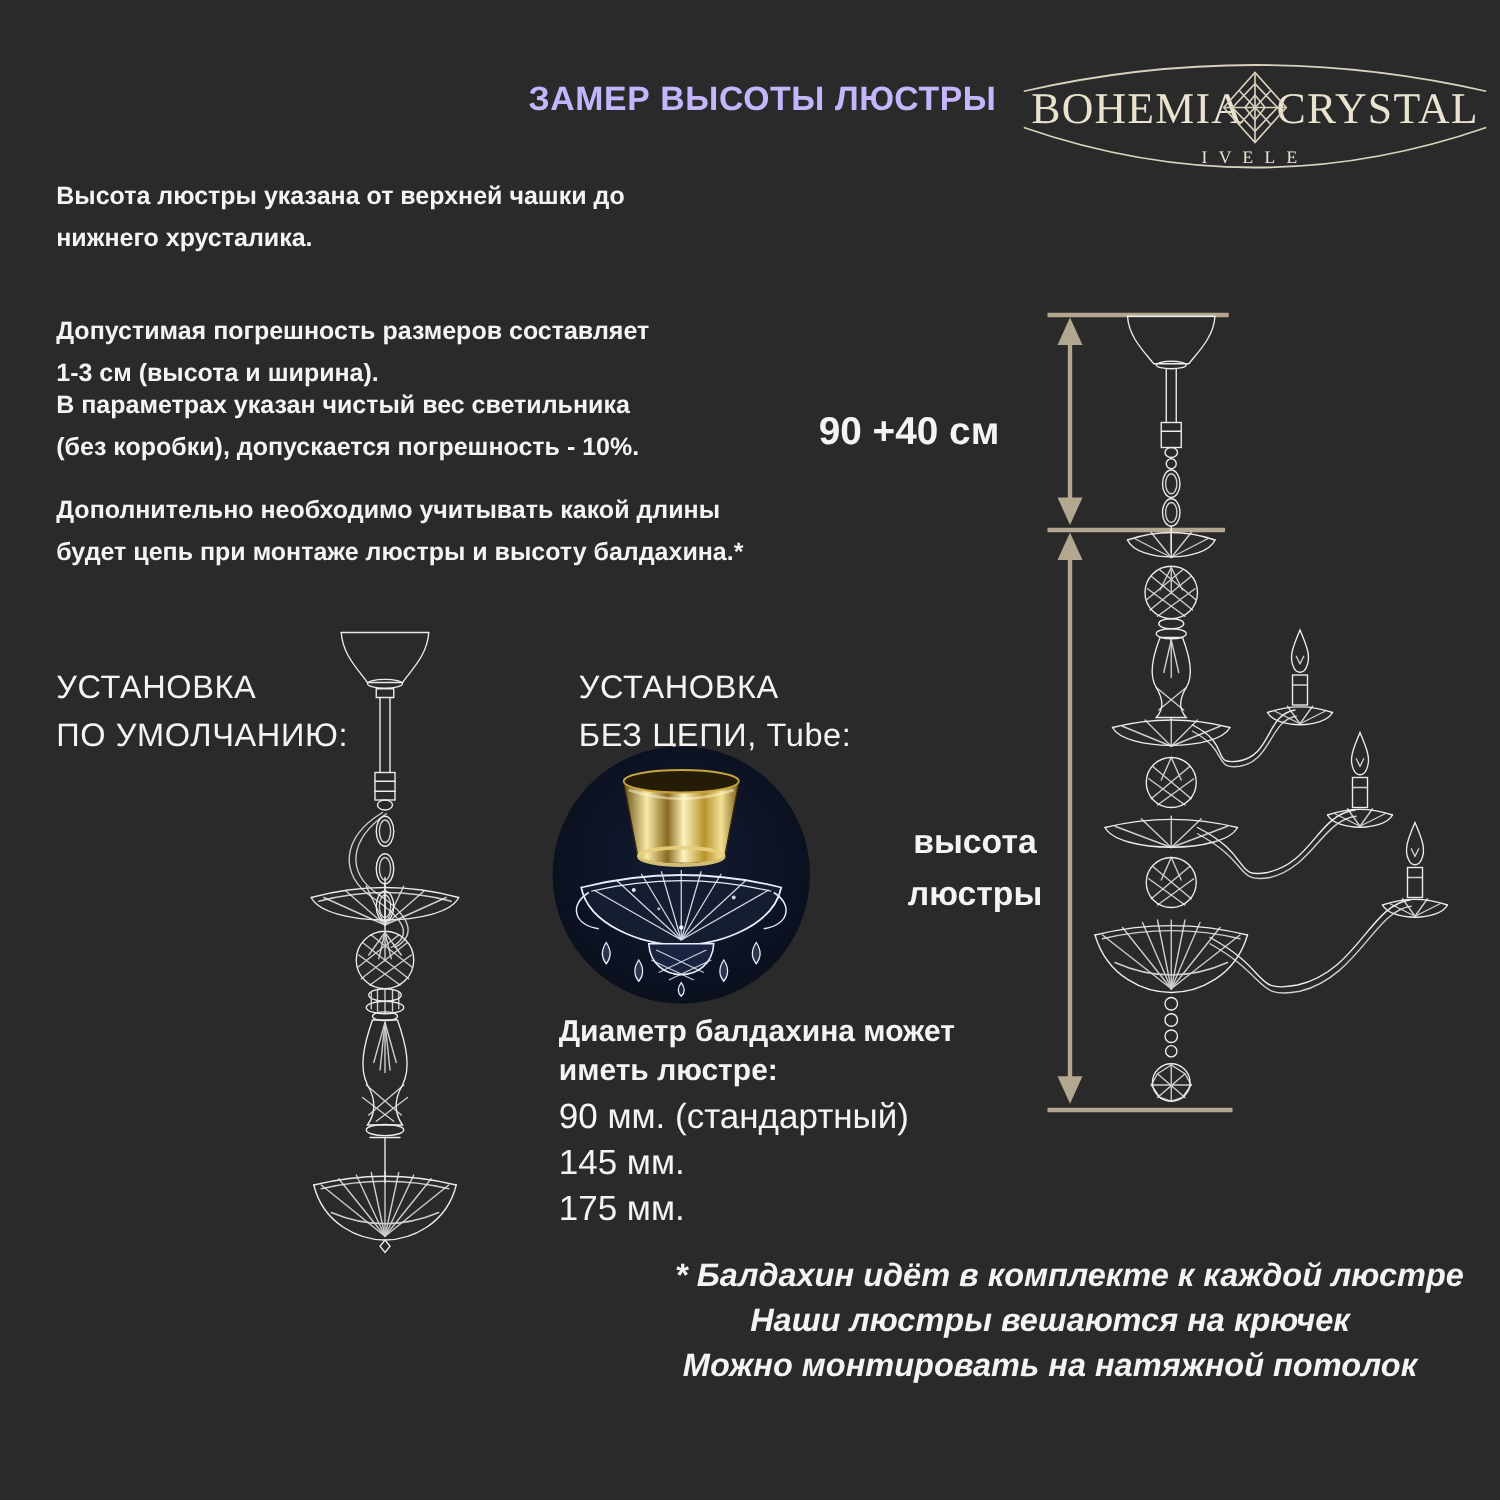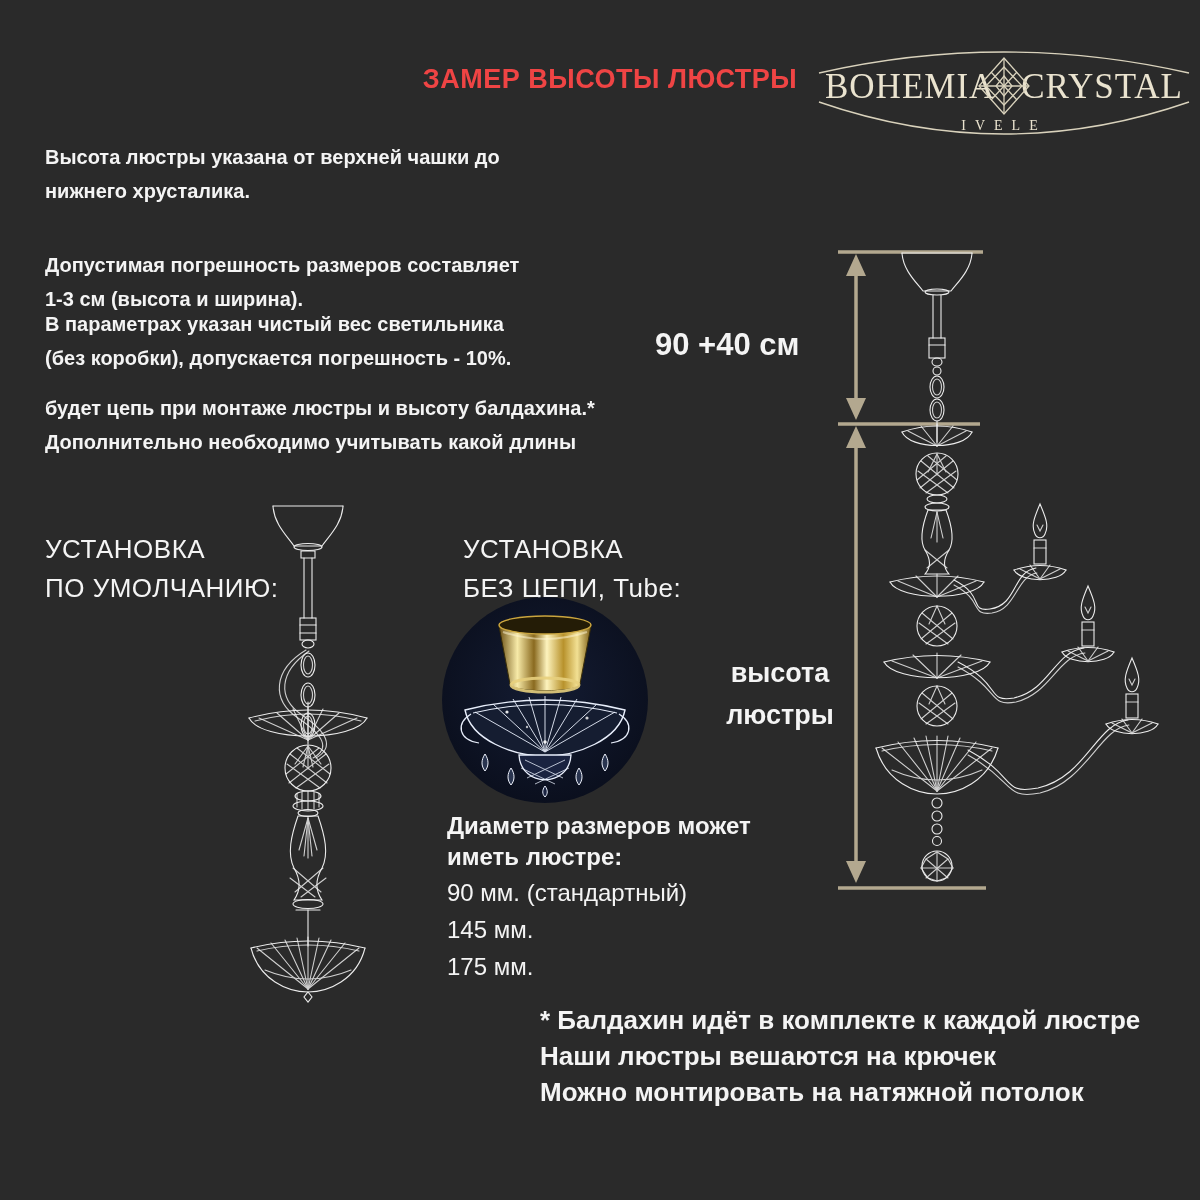--- a/index.html
+++ b/index.html
@@ -1,26 +1,26 @@
 <!DOCTYPE html>
 <html><head>
 <meta charset="utf-8">
 <style>
   html,body{margin:0;padding:0;background:#2a2a2a;}
   #canvas{position:relative;width:1200px;height:1200px;background:#2a2a2a;overflow:hidden;
           font-family:"Liberation Sans",sans-serif;color:#f4f4f4;}
   .abs{position:absolute;}
-  .title{font-size:27px;font-weight:700;letter-spacing:.5px;color:#ef4444;text-align:center;}
+  .title{font-size:27px;font-weight:700;letter-spacing:.5px;color:#c4b5fd;text-align:center;}
   .para{font-size:20px;font-weight:600;line-height:34px;white-space:nowrap;}
   .sect{font-size:26px;font-weight:400;line-height:39px;letter-spacing:.5px;white-space:nowrap;}
   .chainlab{font-size:31px;font-weight:600;text-align:left;}
   .heightlab{font-size:27px;font-weight:700;line-height:42px;text-align:center;margin-top:40px;}
   .canopy-intro{font-size:24px;font-weight:600;line-height:31px;white-space:nowrap;}
-  .canopy-sizes{font-size:24px;font-weight:400;line-height:37px;white-space:nowrap;}
-  .foot{font-size:26px;font-weight:600;line-height:36px;text-align:left;white-space:nowrap;}
+  .canopy-sizes{font-size:28px;font-weight:400;line-height:37px;white-space:nowrap;}
+  .foot{font-size:26px;font-weight:600;line-height:36px;text-align:center;white-space:nowrap;font-style:italic;}
   svg{display:block;}
   .ln{stroke:#ececec;stroke-width:1.1;fill:none;stroke-linecap:round;}
   .lnf{stroke:#ececec;stroke-width:1.1;fill:none;stroke-linecap:round;opacity:.85;}
   .tan{stroke:#b3a88f;stroke-width:3.5;fill:none;}
   .tanfill{fill:#b3a88f;stroke:none;}
   .logo-line{stroke:#d9d2bc;stroke-width:1.4;fill:none;}
   .logo-text{fill:#eae3cf;font-family:"Liberation Serif",serif;}
 </style>
 </head>
 <body>
@@ -54,22 +54,22 @@
   </div>
   <div class="abs para" style="left:45px;top:224px;margin-top:24px;">
     <div>Допустимая погрешность размеров составляет</div>
     <div>1-3 см (высота и ширина).</div>
   </div>
   <div class="abs para" style="left:45px;top:307px;">
     <div>В параметрах указан чистый вес светильника</div>
     <div>(без коробки), допускается погрешность - 10%.</div>
   </div>
   <div class="abs para" style="left:45px;top:391px;">
+    <div>Дополнительно необходимо учитывать какой длины</div>
     <div>будет цепь при монтаже люстры и высоту балдахина.*</div>
-    <div>Дополнительно необходимо учитывать какой длины</div>
   </div>
 
   <div class="abs sect" style="left:45px;top:530px;">
     <div>УСТАНОВКА</div>
     <div>ПО УМОЛЧАНИЮ:</div>
   </div>
   <div class="abs sect" style="left:463px;top:530px;">
     <div>УСТАНОВКА</div>
     <div>БЕЗ ЦЕПИ, Tube:</div>
   </div>
@@ -247,21 +247,21 @@
       <g fill="#ffffff">
         <circle cx="70" cy="120" r="1.6" opacity="0.9"></circle>
           <circle cx="150" cy="126" r="1.6" opacity="0.8"></circle>
         <circle cx="108" cy="150" r="1.8" opacity="0.9"></circle>
           <circle cx="90" cy="135" r="1.2" opacity="0.7"></circle>
       </g>
     </svg>
   </div>
 
   <div class="abs canopy-intro" style="left:447px;top:810px;">
-    <div>Диаметр размеров может</div>
+    <div>Диаметр балдахина может</div>
     <div>иметь люстре:</div>
   </div>
   <div class="abs canopy-sizes" style="left:447px;top:874px;">
     <div>90 мм. (стандартный)</div>
     <div>145 мм.</div>
     <div>175 мм.</div>
   </div>
 
   <div class="abs" style="left:818px;top:242px;">
     <svg width="372" height="660" viewBox="0 0 372 660">

